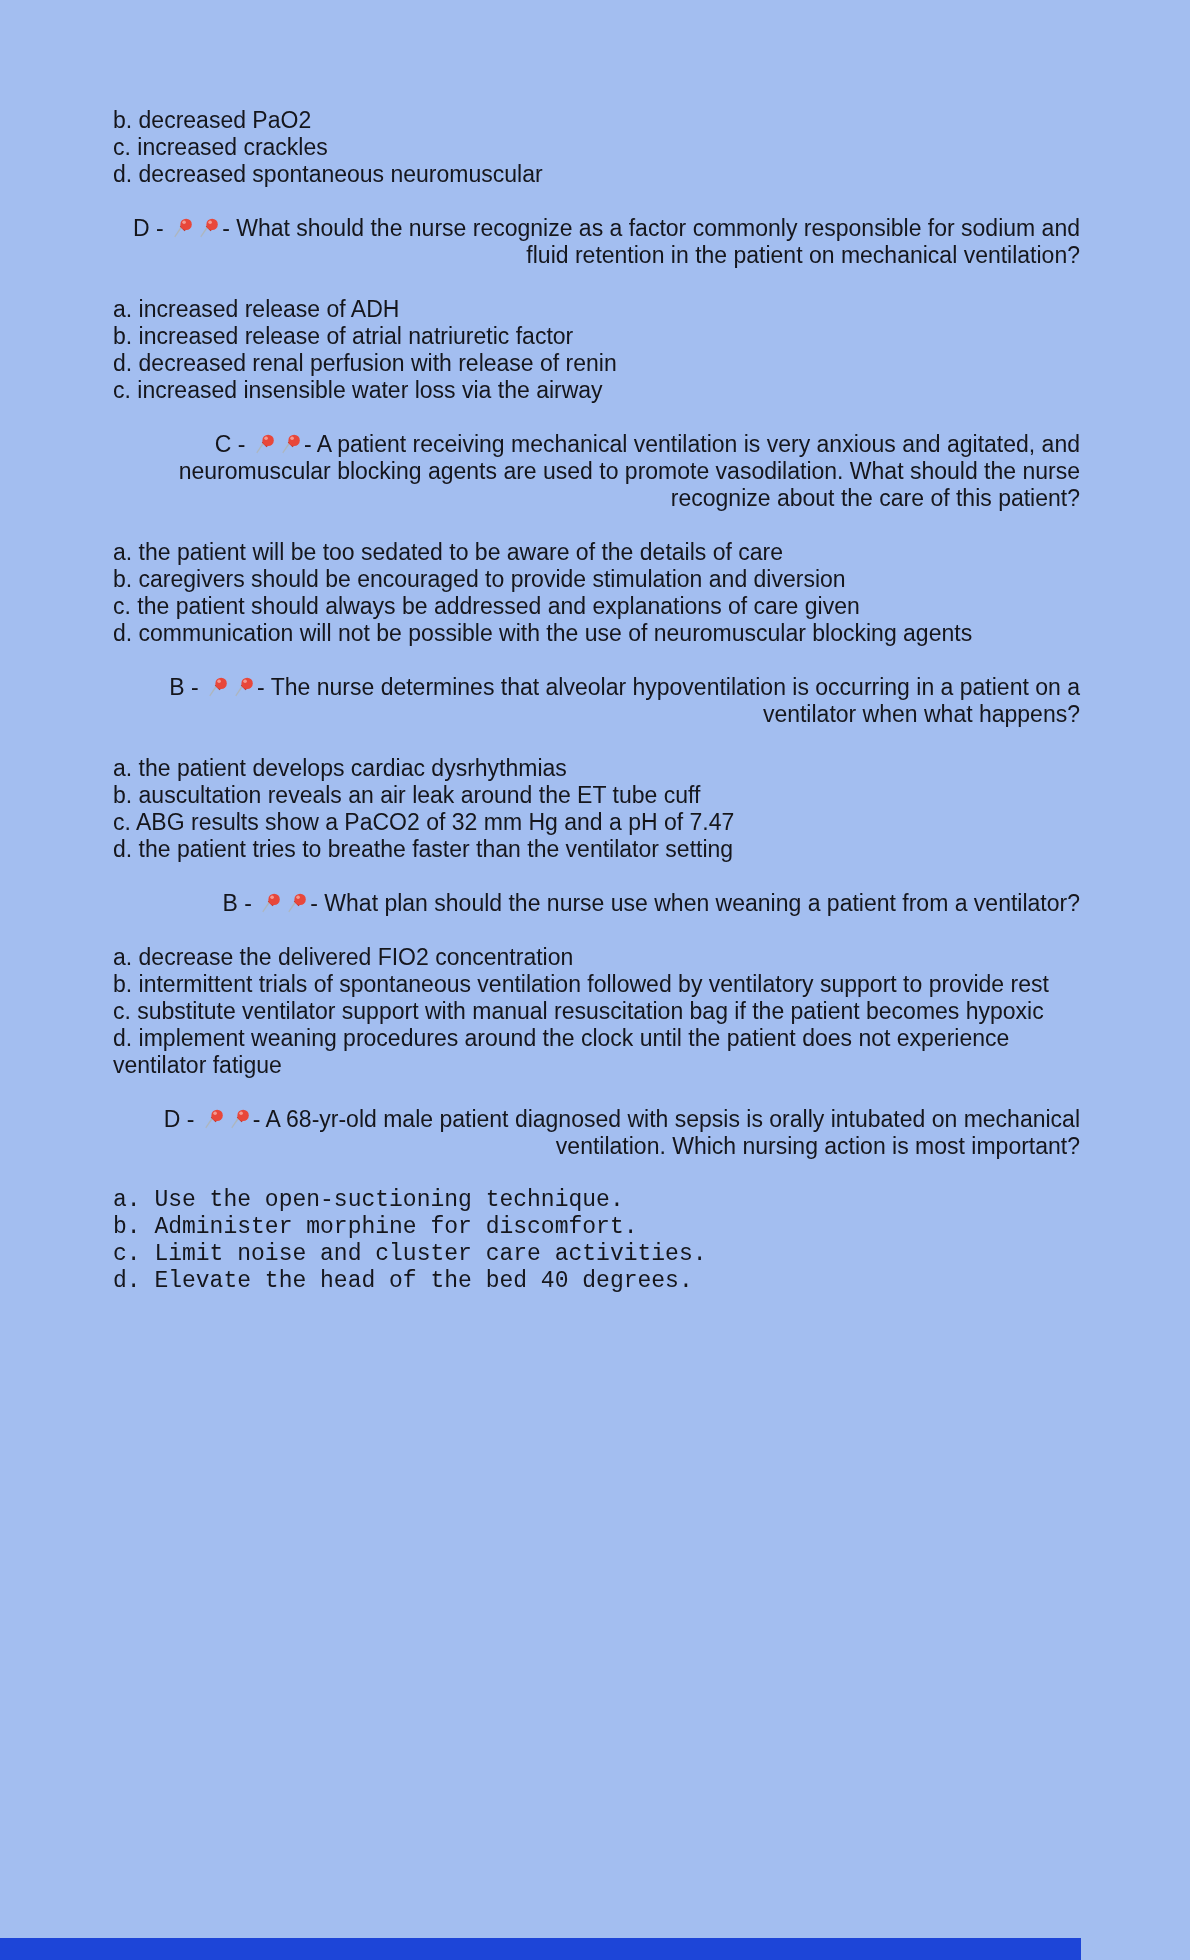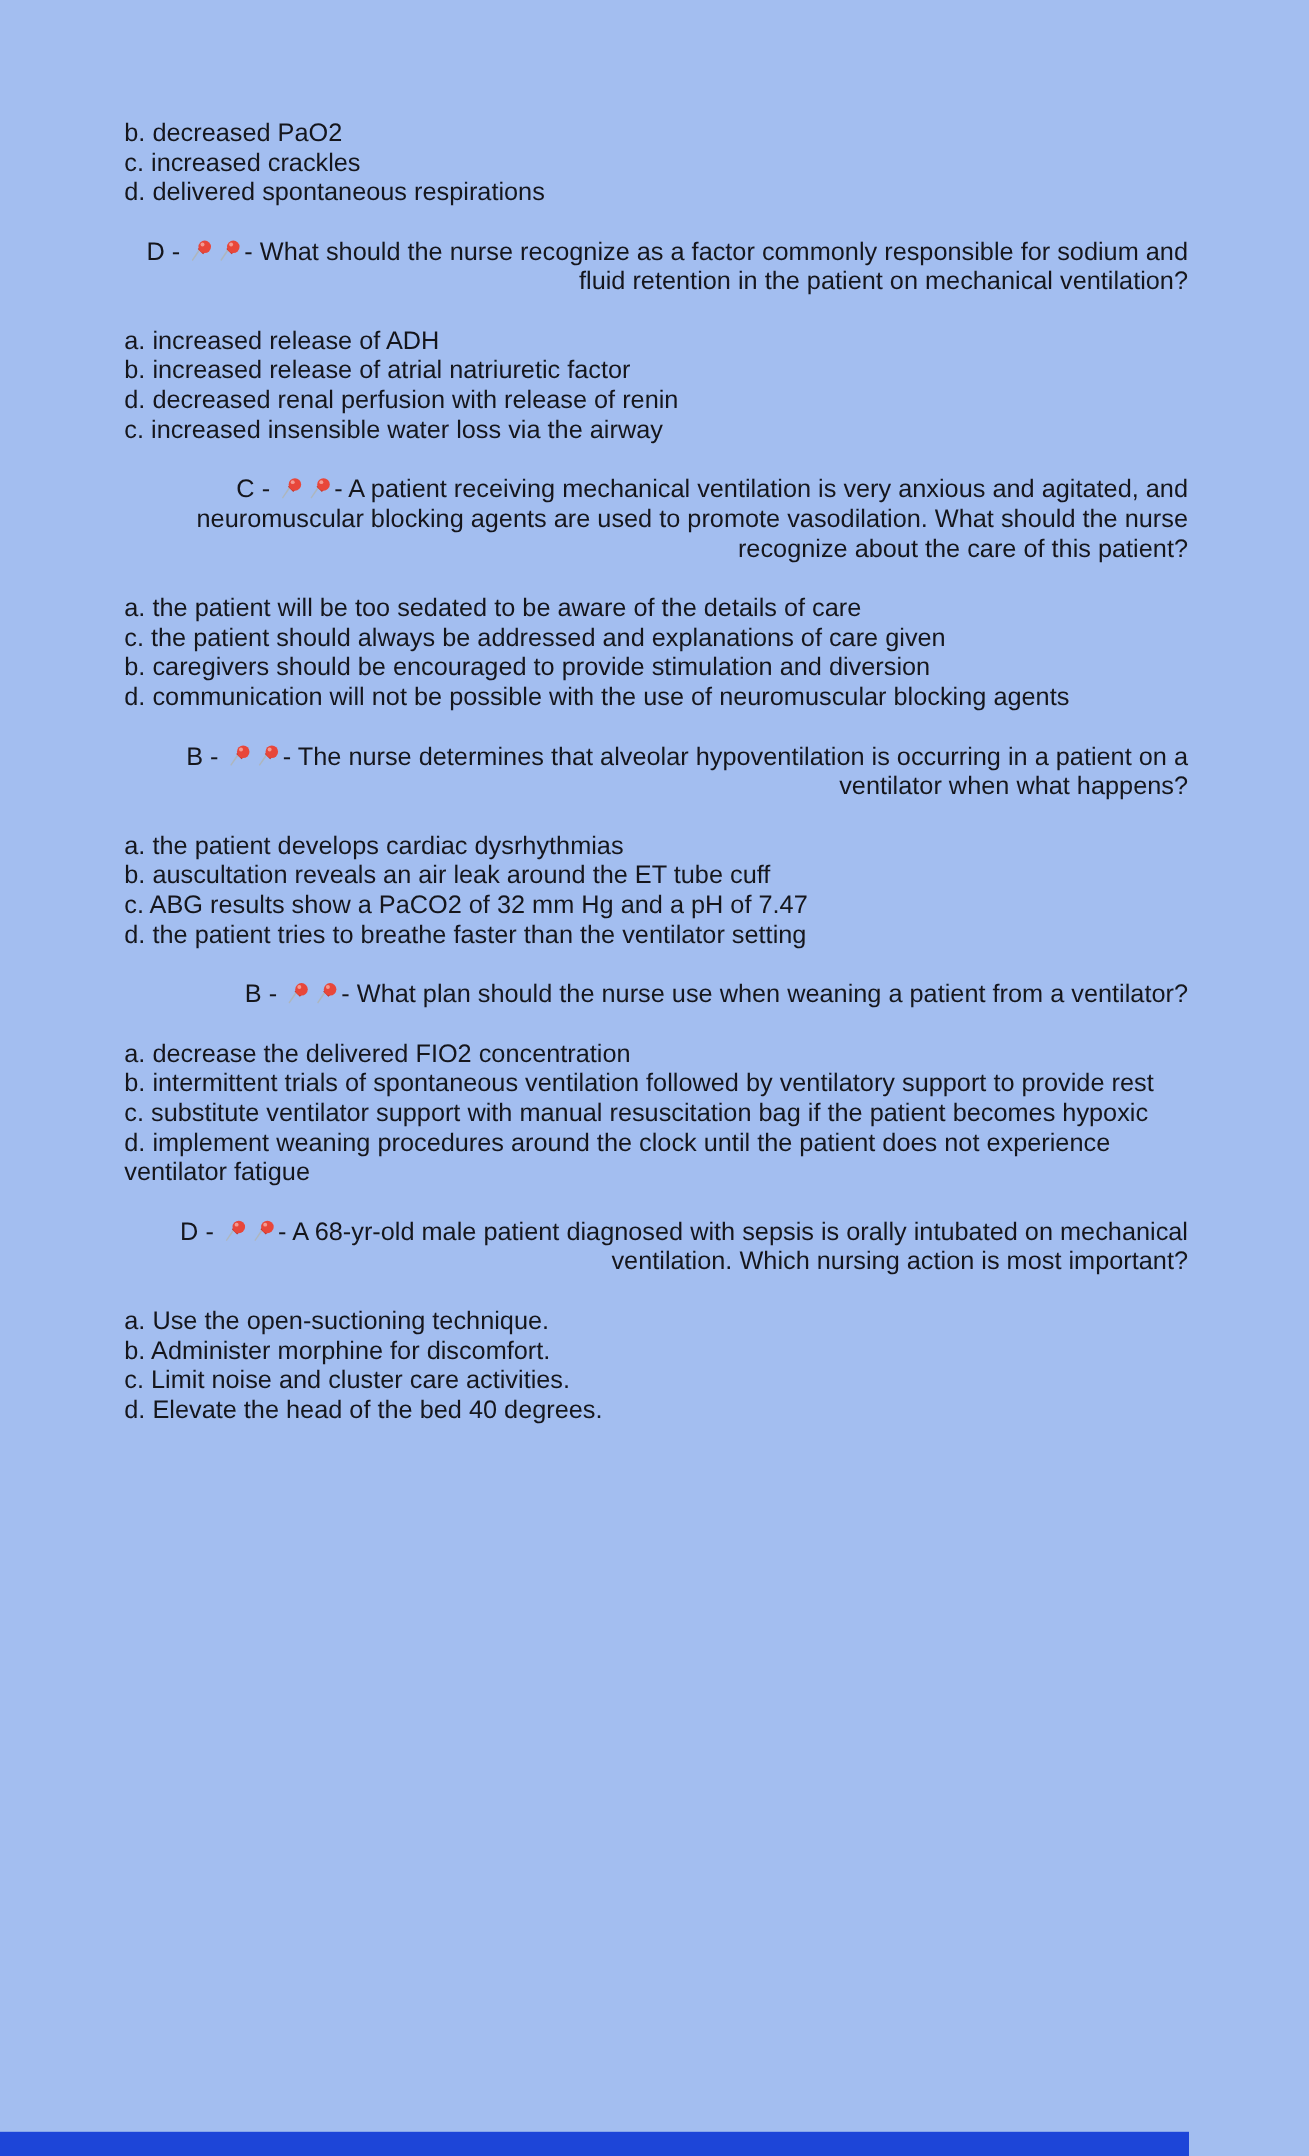--- a/index.html
+++ b/index.html
@@ -18,21 +18,21 @@
     top: 107px;
     left: 113px;
     width: 967px;
     font-size: 23px;
     line-height: 27px;
   }
   .block { margin: 0 0 27px 0; }
   .line { margin: 0; }
   .answer-line { white-space: pre-wrap; margin: 0 0 27px 0; text-align: right; }
   .options { margin: 0 0 27px 0; }
-  .q-block:last-child .options { margin-bottom: 0; }
+  .q-block:last-child .options { margin-bottom: 0; font-family: Liberation Mono, monospace; }
   .pin {
     display: inline-block;
     width: 24px;
     height: 24px;
     vertical-align: -4px;
     margin: 0 1px;
   }
   .pin .needle { fill: var(--pin-needle, #aeb6bd); }
   .pin .collar { fill: var(--pin-collar, #c23529); }
   .pin .head   { fill: var(--pin-head, #e8473a); }
@@ -47,21 +47,21 @@
   }
 </style>
 </head>
 <body>
 
 <div class="page" style="--bg: #a3bef0; --fg: #15161c; --footer: #1d45d8; --pin-head: #e8473a; --pin-collar: #c23529; --pin-needle: #aeb6bd; --pin-shine: #f49a90;">
   <div class="content">
     <div class="block">
       <p class="line">b. decreased PaO2</p>
       <p class="line">c. increased crackles</p>
-      <p class="line">d. delivered spontaneous respirations</p>
+      <p class="line">d. decreased spontaneous neuromuscular</p>
     </div>
     <div id="questions">
   <div class="q-block">
     <p class="line answer-line"><span>D</span><span> - </span><svg class="pin" viewBox="0 0 24 24" aria-hidden="true">
               <path class="needle" d="M10.6 12.2 L4.2 21.2 L3.3 20.4 L9.4 11.1 Z"></path>
               <path class="collar" d="M8.8 10.4 L13.6 15.2 L16.2 12.6 L11.4 7.8 Z"></path>
               <circle class="head" cx="15.1" cy="8.4" r="5.7"></circle>
               <circle class="shine" cx="13.1" cy="6.3" r="1.8"></circle>
             </svg><svg class="pin" viewBox="0 0 24 24" aria-hidden="true">
               <path class="needle" d="M10.6 12.2 L4.2 21.2 L3.3 20.4 L9.4 11.1 Z"></path>
@@ -84,22 +84,22 @@
               <circle class="head" cx="15.1" cy="8.4" r="5.7"></circle>
               <circle class="shine" cx="13.1" cy="6.3" r="1.8"></circle>
             </svg><svg class="pin" viewBox="0 0 24 24" aria-hidden="true">
               <path class="needle" d="M10.6 12.2 L4.2 21.2 L3.3 20.4 L9.4 11.1 Z"></path>
               <path class="collar" d="M8.8 10.4 L13.6 15.2 L16.2 12.6 L11.4 7.8 Z"></path>
               <circle class="head" cx="15.1" cy="8.4" r="5.7"></circle>
               <circle class="shine" cx="13.1" cy="6.3" r="1.8"></circle>
             </svg><span>- </span><span>A patient receiving mechanical ventilation is very anxious and agitated, and neuromuscular blocking agents are used to promote vasodilation. What should the nurse recognize about the care of this patient?</span></p>
     <div class="options">
             <p class="line">a. the patient will be too sedated to be aware of the details of care</p>
+            <p class="line">b. caregivers should be encouraged to provide stimulation and diversion</p>
             <p class="line">c. the patient should always be addressed and explanations of care given</p>
-            <p class="line">b. caregivers should be encouraged to provide stimulation and diversion</p>
             <p class="line">d. communication will not be possible with the use of neuromuscular blocking agents</p>
           </div>
   </div>
 
   <div class="q-block">
     <p class="line answer-line"><span>B</span><span> - </span><svg class="pin" viewBox="0 0 24 24" aria-hidden="true">
               <path class="needle" d="M10.6 12.2 L4.2 21.2 L3.3 20.4 L9.4 11.1 Z"></path>
               <path class="collar" d="M8.8 10.4 L13.6 15.2 L16.2 12.6 L11.4 7.8 Z"></path>
               <circle class="head" cx="15.1" cy="8.4" r="5.7"></circle>
               <circle class="shine" cx="13.1" cy="6.3" r="1.8"></circle>

